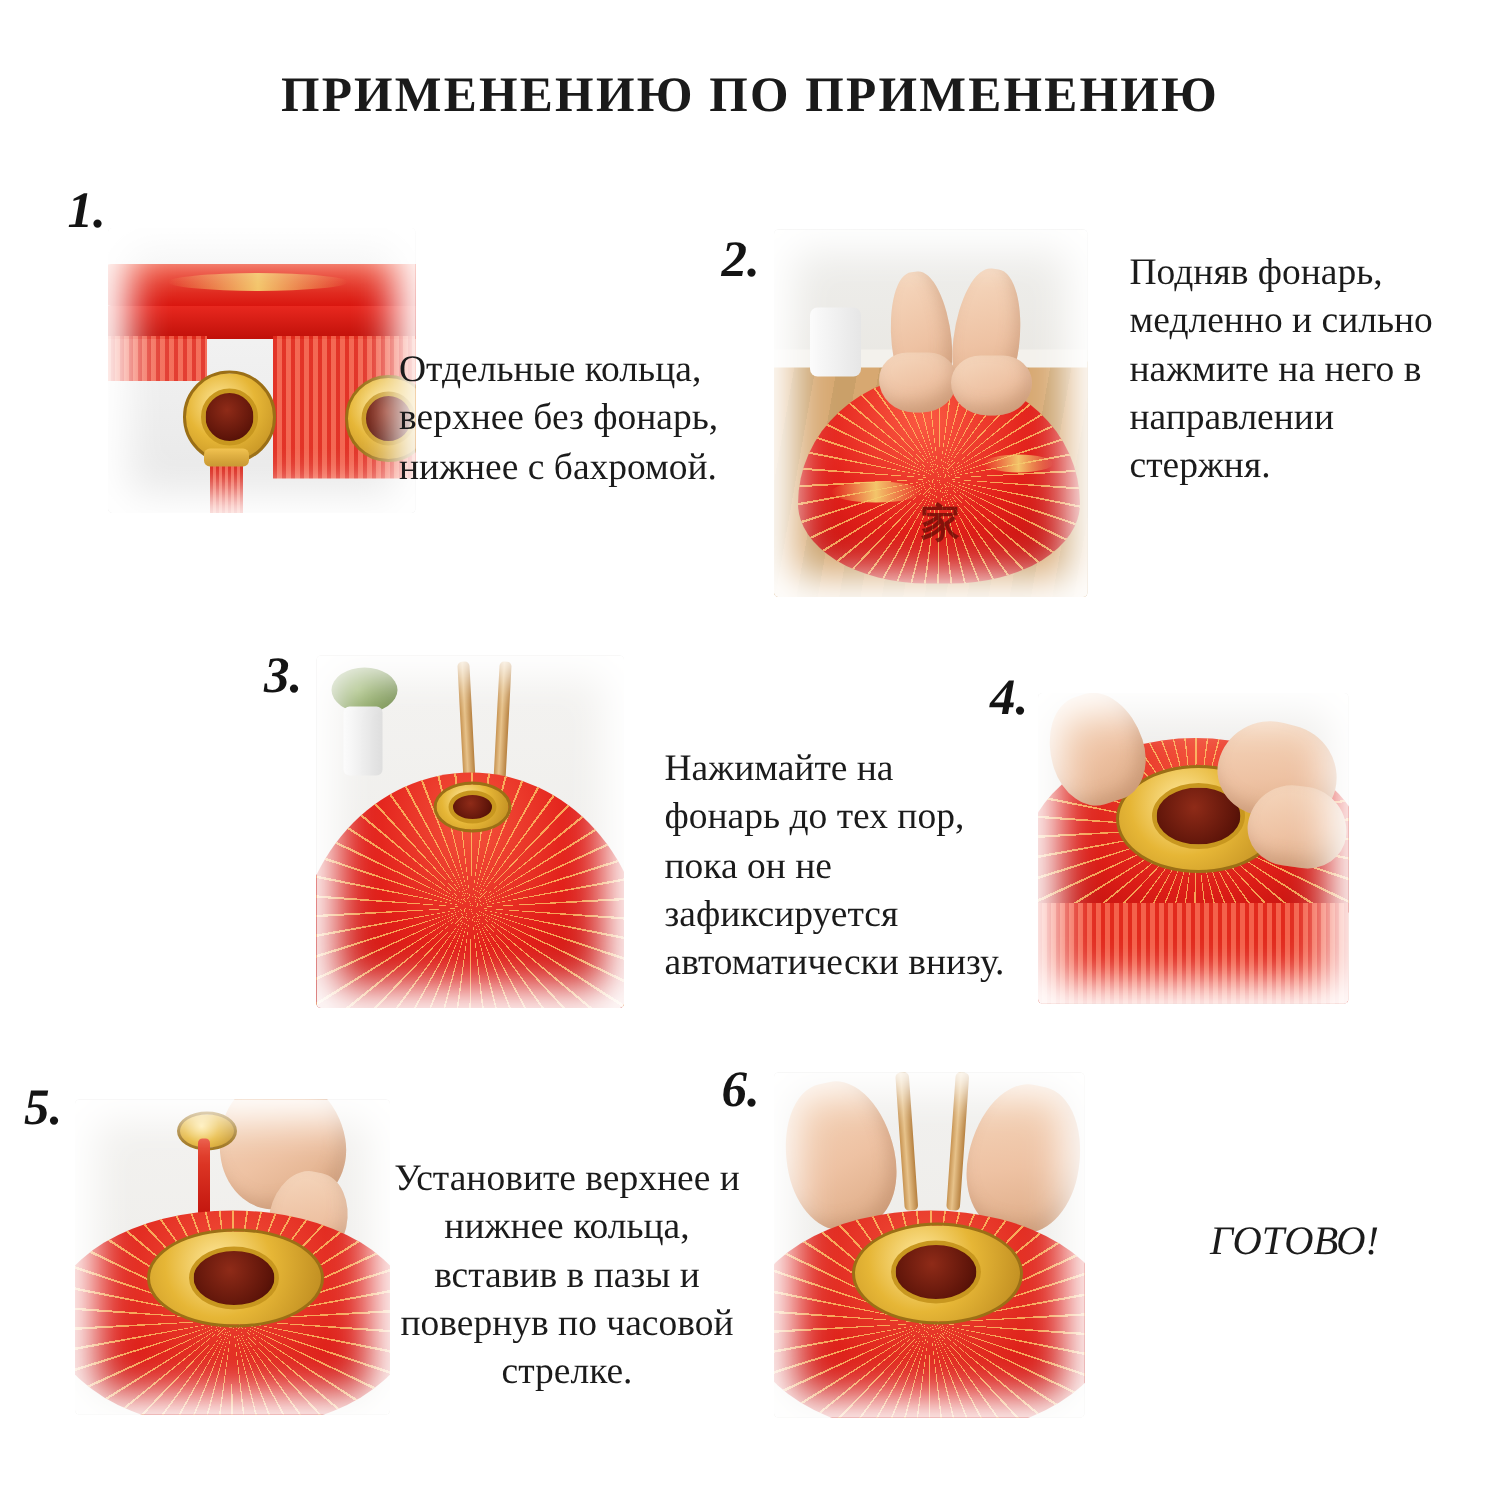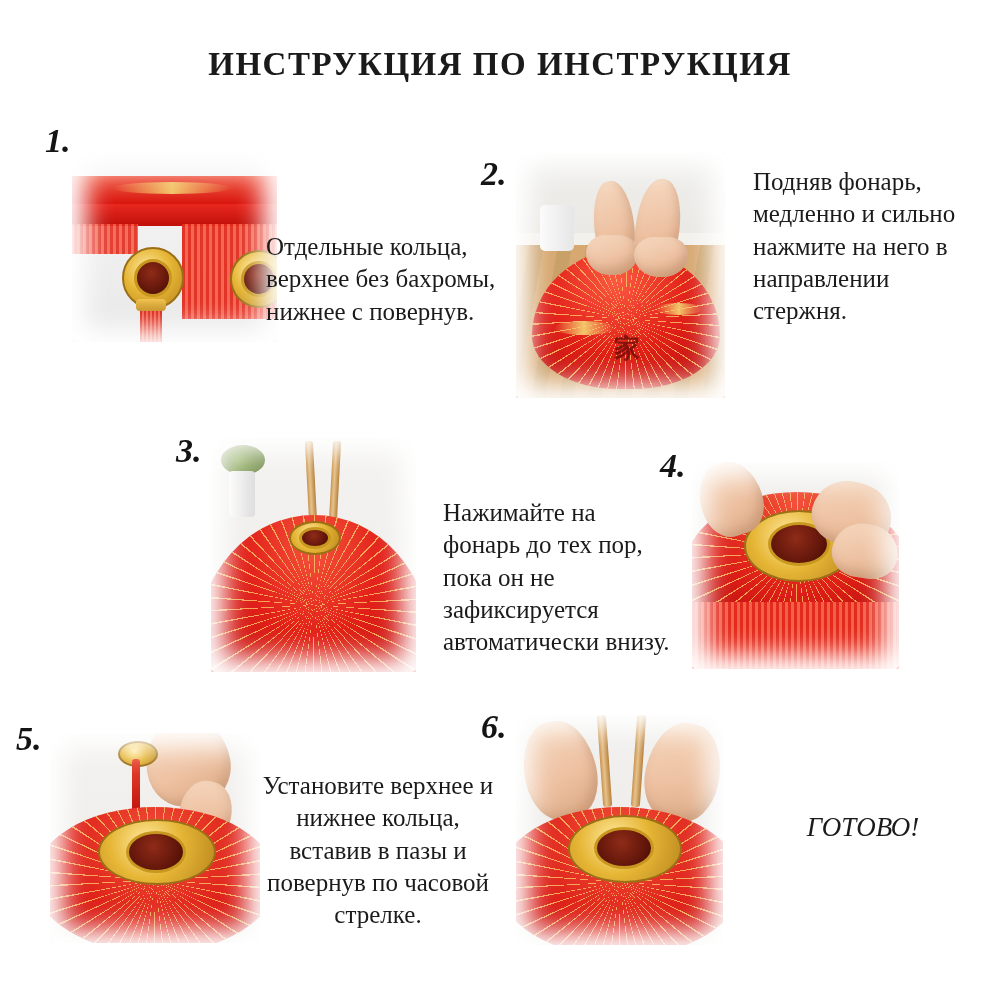--- a/index.html
+++ b/index.html
@@ -143,21 +143,21 @@
     position: absolute;
     background: linear-gradient(90deg, rgba(240,196,84,.0), rgba(244,205,110,.95), rgba(240,196,84,.0));
     border-radius: 50%;
   }
 </style>
 </head>
 <body>
 
 <div class="page">
 
-  <div class="title">ИНСТРУКЦИЯ ПО ИНСТРУКЦИЯ</div>
+  <div class="title">ПРИМЕНЕНИЮ ПО ПРИМЕНЕНИЮ</div>
 
   <div class="step" style="left:0;top:0;">
     <div class="step-num" style="left:45px;top:122px;">1.</div>
 
     <div class="photo" style="left:72px;top:152px;width:205px;height:190px;">
       <div class="scene">
         <div class="wall" style="background:linear-gradient(180deg,#f7f7f7 0%,#eeeeee 60%,#e7e7e7 100%);"></div>
 
         <div style="position:absolute;left:-4px;top:24px;width:215px;height:28px;background:linear-gradient(180deg,#f05a45,#d9160f);border-radius:6px;"></div>
         <div style="position:absolute;left:-4px;top:52px;width:215px;height:22px;background:linear-gradient(180deg,#e8281f,#c01009);"></div>
@@ -170,21 +170,21 @@
         <div class="ring-dark" style="left:62px;top:107px;width:38px;height:38px;"></div>
         <div class="ring-gold" style="left:158px;top:98px;width:58px;height:58px;"></div>
         <div class="ring-dark" style="left:169px;top:109px;width:36px;height:36px;"></div>
 
         <div class="tassel" style="left:68px;top:152px;width:22px;height:52px;"></div>
         <div style="position:absolute;left:64px;top:147px;width:30px;height:12px;background:linear-gradient(180deg,#f1c351,#c59022);border-radius:4px;"></div>
         <div class="blur-edge"></div>
       </div>
     </div>
 
-    <div class="caption" style="left:266px;top:231px;width:235px;">Отдельные кольца, верхнее без бахромы, нижнее с повернув.</div>
+    <div class="caption" style="left:266px;top:231px;width:235px;">Отдельные кольца, верхнее без фонарь, нижнее с бахромой.</div>
   </div>
 
   <div class="step" style="left:0;top:0;">
     <div class="step-num" style="left:481px;top:155px;">2.</div>
 
     <div class="photo" style="left:516px;top:153px;width:209px;height:245px;">
       <div class="scene">
         <div class="wall" style="background:linear-gradient(180deg,#efefed 0%,#e9e7e2 40%,#e2ded6 55%);"></div>
         <div class="floor" style="top:88px;"></div>
 

